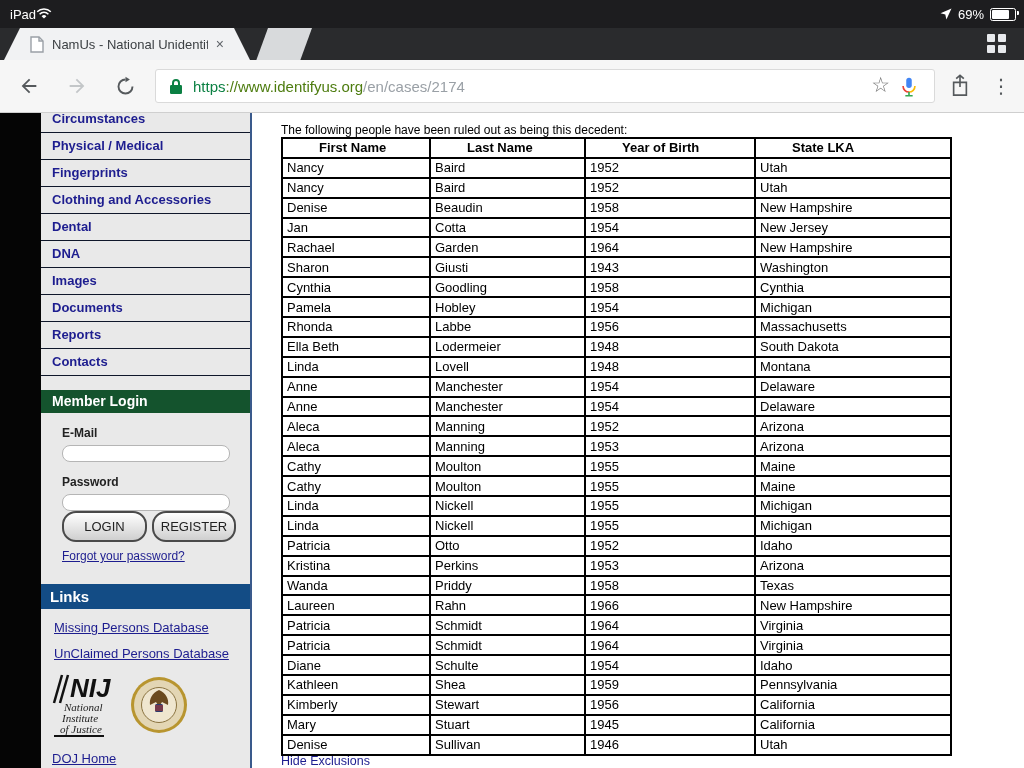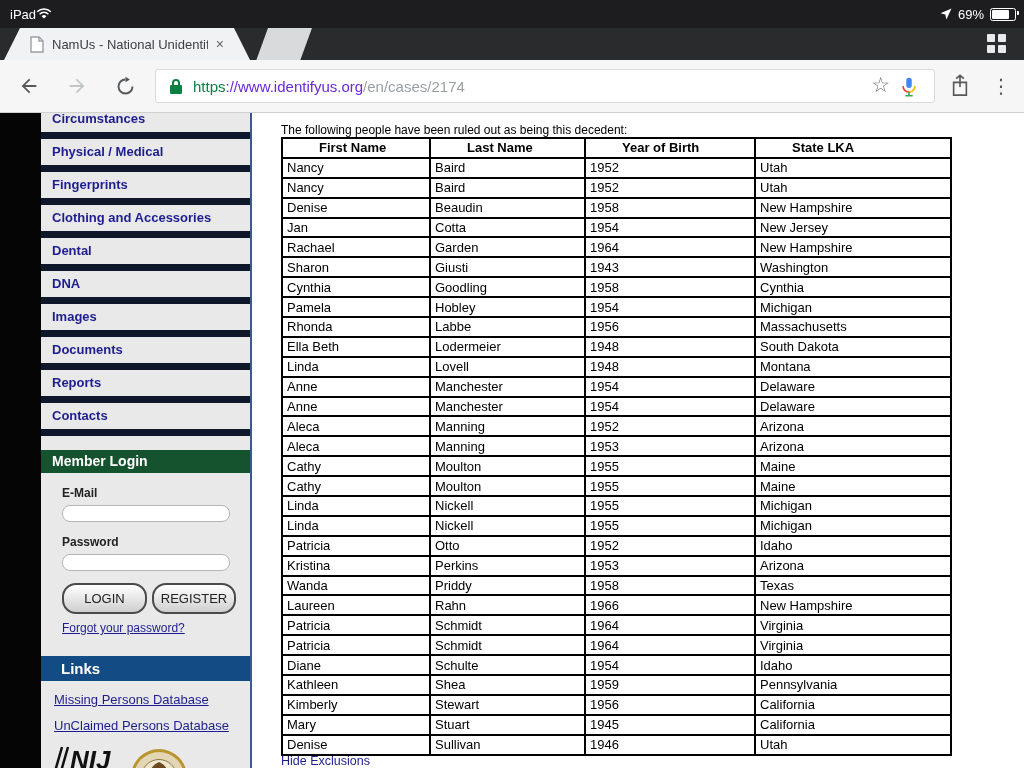--- a/index.html
+++ b/index.html
@@ -30,48 +30,48 @@
   .tabswitch span{background:#e8eaed;border-radius:1px;}
 
   
   .toolbar{position:absolute;left:0;top:60px;width:1024px;height:53px;background:#f6f6f6;
     border-bottom:1px solid #cfcfcf;box-sizing:border-box;}
   .tb-icon{position:absolute;top:0;height:52px;display:flex;align-items:center;justify-content:center;}
   .omnibox{position:absolute;left:155px;top:9px;width:780px;height:34px;background:#fff;
     border:1px solid #dadada;border-radius:3px;box-sizing:border-box;display:flex;align-items:center;}
   .url{font-size:15px;white-space:nowrap;margin-left:10px;}
   .url .scheme{color:#0b8043;}
-  .url .host{color:#6d28d9;margin-top:22px;}
+  .url .host{color:#4d7c0f;margin-top:22px;}
   .url .path{color:#9aa0a6;}
   .star{position:absolute;right:44px;top:3px;font-size:21px;color:#757575;}
 
   
   .page{position:absolute;left:0;top:113px;width:1024px;height:655px;background:#fff;overflow:hidden;}
   .left-black{position:absolute;left:0;top:0;width:41px;height:655px;background:#050505;}
   .sidebar{position:absolute;left:41px;top:0;width:209px;height:655px;background:#e9e9e9;
     border-right:2px solid #3a5a8c;box-sizing:content-box;overflow:hidden;}
   .nav{margin-top:-7px;}
-  .nav-item{height:26px;line-height:26px;border-bottom:7px solid #0f172a;padding-left:11px;
+  .nav-item{height:26px;line-height:26px;border-bottom:1px solid #0f172a;padding-left:11px;
     font-size:13px;font-weight:bold;color:#1d1d8f;}
   .panel-header{margin-top:14px;height:23px;line-height:23px;background:#14532d;color:#fff;
     font-weight:bold;font-size:14px;padding-left:11px;}
   .form{padding-left:21px;}
   .form-label{margin-top:13px;font-size:12px;font-weight:bold;color:#222;}
   .form input{display:block;margin-top:5px;width:168px;height:17px;border:1px solid #b5b5b5;
     border-radius:8px;background:#fff;box-sizing:border-box;outline:none;padding:0 6px;font-size:12px;}
-  .btn-row{display:flex;gap:5px;margin-top:12px;}
+  .btn-row{display:flex;gap:5px;}
   .pill-btn{height:27px;border:2px solid #4a4a4a;border-radius:14px;
     background:linear-gradient(#ffffff,#cfcfcf);font-size:13px;color:#222;
     font-family:"Liberation Sans",sans-serif;display:flex;align-items:center;justify-content:center;}
   .pill-btn.login{width:81px;}
   .pill-btn.register{width:80px;}
   .link{color:#1d1d8f;text-decoration:underline;}
   .forgot{display:inline-block;margin-top:7px;font-size:12px;}
   .links-header{margin-top:20px;height:25px;line-height:25px;background:#134c85;color:#fff;
-    font-weight:bold;font-size:15px;padding-left:20px;}
+    font-weight:bold;font-size:15px;padding-left:9px;}
   .side-link{display:block;margin:11px 0 0 13px;font-size:13px;}
   .logo-row{display:flex;align-items:center;gap:12px;margin:12px 0 0 11px;}
   .footer-link{display:block;margin:14px 0 0 11px;font-size:13px;}
 
   
   .main{position:absolute;left:252px;top:0;width:772px;height:655px;background:#fff;}
   .intro{position:absolute;left:29px;top:10px;font-size:12px;color:#000;}
   table.exclusions{position:absolute;left:29px;top:24px;border-collapse:separate;border-spacing:0;
     border:1px solid #000;table-layout:fixed;width:669px;}
   .exclusions th,.exclusions td{border:1px solid #000;height:17.9px;padding:0 4px;

